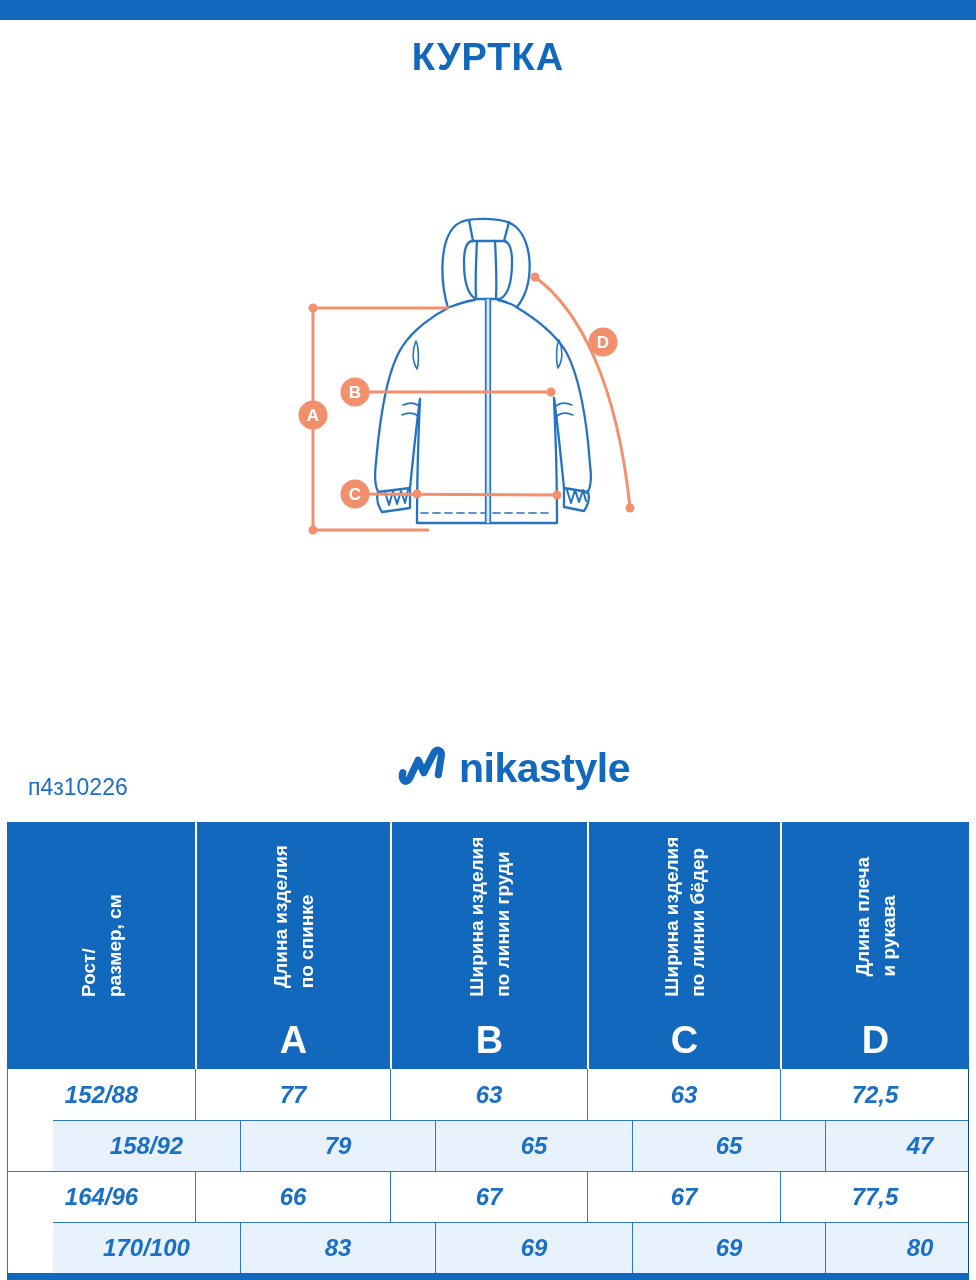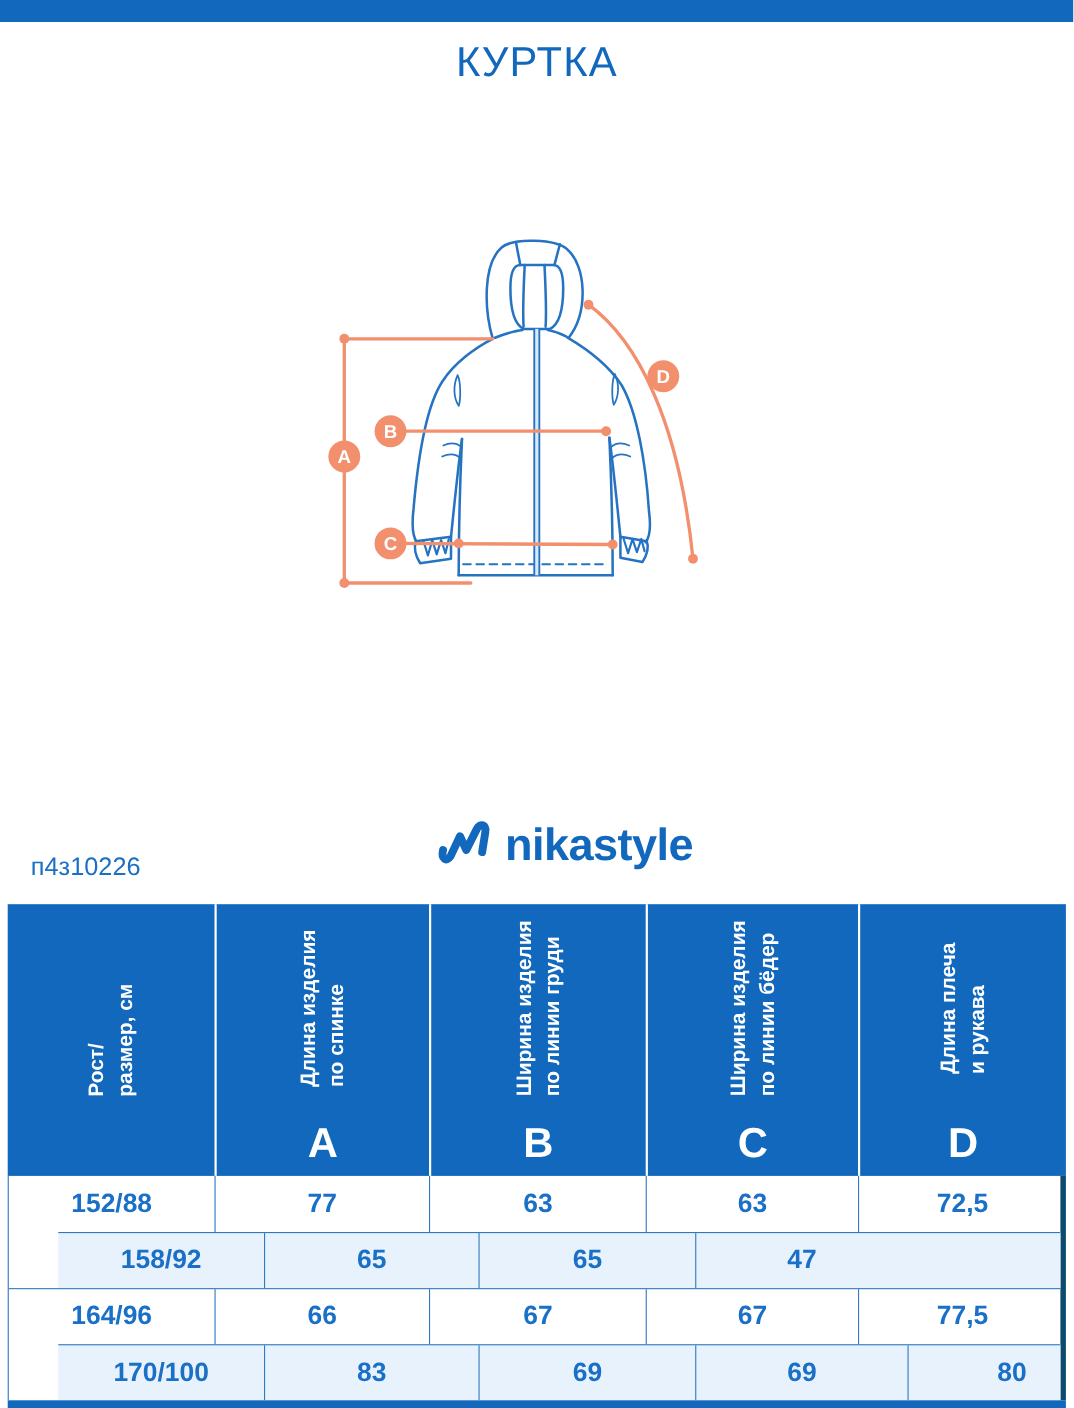--- a/index.html
+++ b/index.html
@@ -3,21 +3,21 @@
 <meta charset="utf-8">
 <style>
   * { margin:0; padding:0; box-sizing:border-box; }
   html,body { background:#ffffff; }
   body { font-family:"Liberation Sans","DejaVu Sans",sans-serif; }
   .page { position:relative; width:976px; height:1280px; background:#fff; overflow:hidden; }
 
   .topbar { position:absolute; left:0; top:0; width:976px; height:20px; background:#1168bd; }
 
   .title { position:absolute; left:0; right:0; top:36px; text-align:center;
-           font-size:38px; font-weight:400; letter-spacing:1px; color:#1168bd; }
+           font-size:38px; font-weight:700; letter-spacing:1px; color:#1168bd; }
 
   .diagram { position:absolute; left:276px; top:186px; width:424px; height:372px; }
 
   .code { position:absolute; left:28px; top:774px; font-size:23px; font-weight:500; color:#1b6fc4; }
 
   .logo { position:absolute; left:0; right:0; top:745px; height:52px;
           display:flex; align-items:flex-start; justify-content:center; gap:13px; padding-left:38px;margin-left:14px; }
   .logo-text { font-size:41px; font-weight:700; color:#1168bd; letter-spacing:-0.5px; }
 
   .sizetable { position:absolute; left:7px; top:822px; width:962px; }
@@ -25,21 +25,21 @@
            height:247px; background:#1168bd; }
   .hcell { display:flex; flex-direction:column; color:#fff; }
   .hcell + .hcell { border-left:2px solid #ffffff; }
   .rot-zone { flex:1; display:flex; align-items:center; justify-content:center; overflow:visible; }
   .rot { transform:rotate(-90deg); white-space:nowrap; font-size:19px; font-weight:700;
          line-height:1.35; text-align:left; }
   .rot span { display:block; }
   .hletter { height:58px; display:flex; align-items:center; justify-content:center;
              font-size:38px; font-weight:800; }
 
-  .tbody { border-left:1px solid #2e78c4; border-right:5px solid #0c4a6e; }
+  .tbody { border-left:1px solid #2e78c4; border-right:1px solid #0c4a6e;font-style:italic; }
   .trow { display:grid; grid-template-columns:187px 195px 197px 193px 189px; height:51px; }
   .trow + .trow { border-top:1px solid #2e78c4; }
   .trow.alt { background:#e8f2fc;margin-left:45px; }
   .tcell { display:flex; align-items:center; justify-content:center;
            font-size:24px; font-weight:700; color:#1a6fc6; }
   .tcell + .tcell { border-left:1px solid #2e78c4; }
   .botbar { height:7px; background:#1168bd; }
 
   svg text.badge-letter { font-family:"Liberation Sans","DejaVu Sans",sans-serif;
                           font-size:17px; font-weight:800; fill:#ffffff; text-anchor:middle; }
@@ -174,20 +174,21 @@
     <div class="tbody">
       <div class="trow">
         <div class="tcell">152/88</div>
         <div class="tcell">77</div>
         <div class="tcell">63</div>
         <div class="tcell">63</div>
         <div class="tcell">72,5</div>
       </div>
       <div class="trow alt">
         <div class="tcell">158/92</div>
+        <div class="tcell">79</div>
         <div class="tcell">65</div>
         <div class="tcell">65</div>
         <div class="tcell">47</div>
       </div>
       <div class="trow">
         <div class="tcell">164/96</div>
         <div class="tcell">66</div>
         <div class="tcell">67</div>
         <div class="tcell">67</div>
         <div class="tcell">77,5</div>

